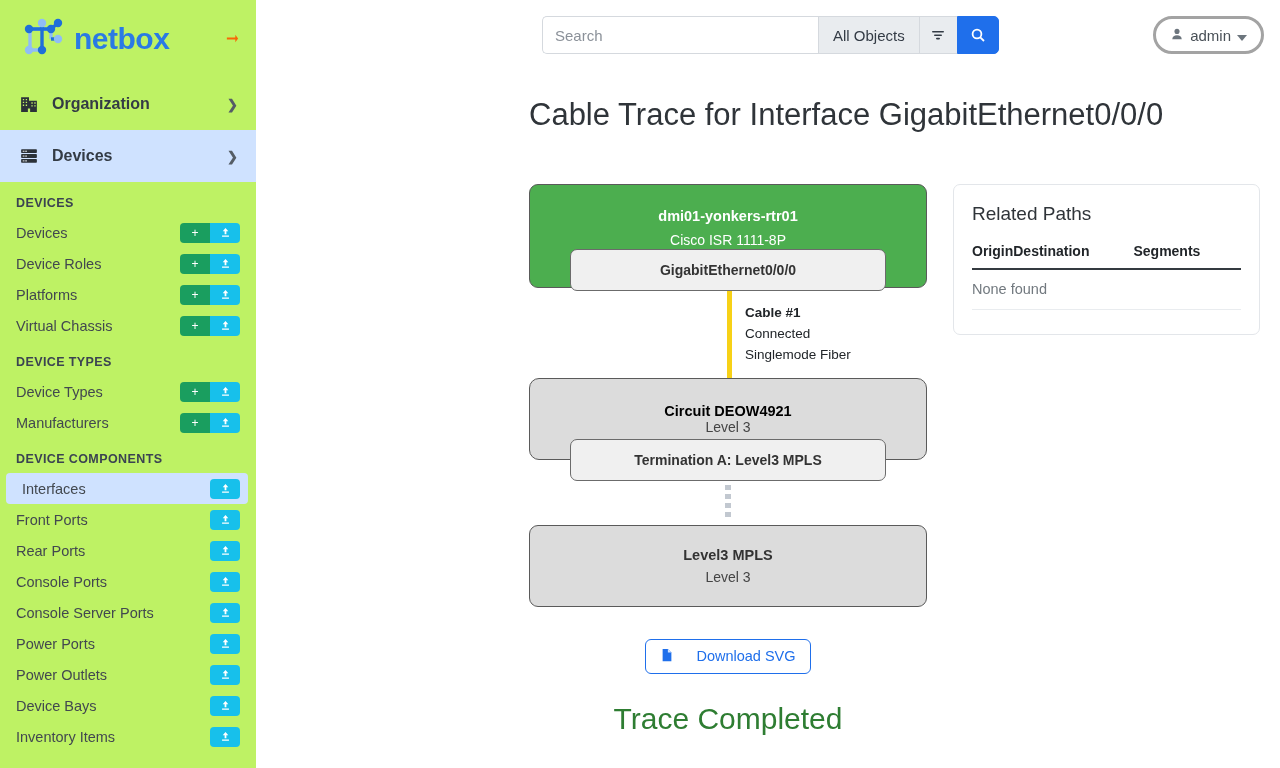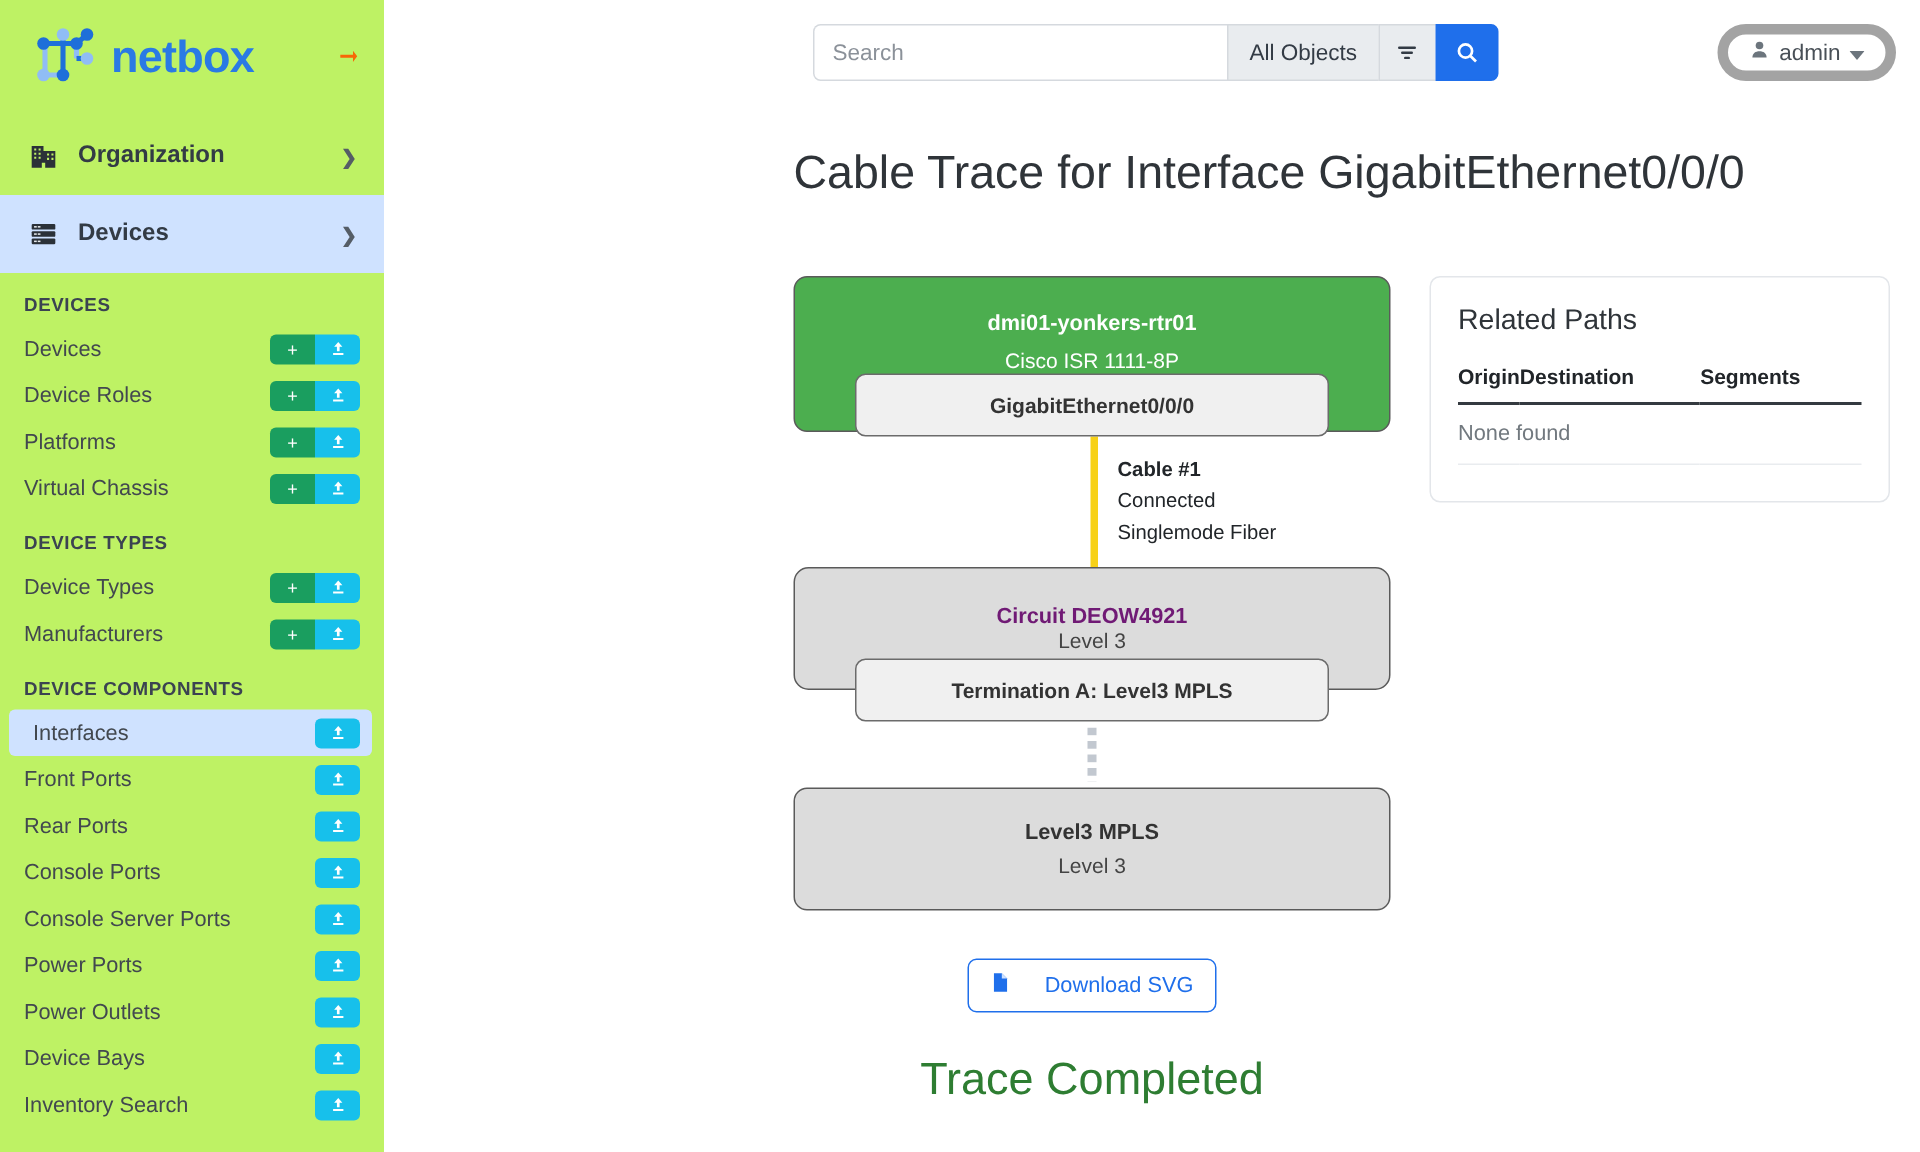--- a/index.html
+++ b/index.html
@@ -98,21 +98,21 @@
   }
   .go-btn {
     display: flex; align-items: center; justify-content: center;
     width: 42px; background: #1f6feb;
     border: 1px solid #1f6feb; border-radius: 0 5px 5px 0;
     cursor: pointer; color: #fff;
   }
   .userbtn {
     display: flex; align-items: center; gap: 6px;
     height: 38px; padding: 0 14px;
-    border: 7px solid #a3a3a3; border-radius: 19px;
+    border: 3px solid #a3a3a3; border-radius: 19px;
     font-size: 15px; color: #495057; cursor: pointer; background: #fff;
     margin-left: auto;
   }
 
   .page-title {
     font-size: 31px; font-weight: 400; color: #2f3439;
     padding: 6px 0 0 273px;
   }
 
   .content { display: flex; padding: 30px 20px 0 273px; gap: 26px; }
@@ -147,21 +147,21 @@
   .cable-label .c2, .cable-label .c3 { font-size: 13.5px; color: #212529; margin-bottom: 6px; }
 
   .circuit-block { position: relative; margin-top: -4px; }
   .circuit-box {
     background: #dcdcdc; border: 1px solid #5a5a5a; border-radius: 10px;
     height: 82px; width: 398px;
     display: flex; flex-direction: column; align-items: center; justify-content: center;
     position: relative; z-index: 1;
     margin-top: -21px;
   }
-  .circuit-box .t1 { font-size: 14.5px; font-weight: 700; color: #701a75; margin-bottom: 0; }
+  .circuit-box .t1 { font-size: 14.5px; font-weight: 700; color: #000000; margin-bottom: 0; }
   .circuit-box .t2 { font-size: 14px; color: #444; }
   .term-a { margin-top: -21px; }
 
   .dash-conn {
     width: 6px; height: 36px; margin: 4px auto 0 auto;
     background-image: linear-gradient(#c2c8d0 5px, transparent 5px);
     background-size: 6px 9px;
   }
 
   .node-net {
@@ -415,21 +415,21 @@
       <span class="lbl">Device Bays</span>
       <span class="btn-group">
         <span class="mini-btn mini-imp solo">
           <svg viewBox="0 0 16 16" width="11" height="11" fill="#fff">
               <path d="M8 1.5 12 6H9.3v4.4H6.7V6H4zM3 12.2h10v1.9H3z"></path>
             </svg>
         </span>
       </span>
     </div>
     <div class="nav-item">
-      <span class="lbl">Inventory Search</span>
+      <span class="lbl">Inventory Items</span>
       <span class="btn-group">
         <span class="mini-btn mini-imp solo">
           <svg viewBox="0 0 16 16" width="11" height="11" fill="#fff">
               <path d="M8 1.5 12 6H9.3v4.4H6.7V6H4zM3 12.2h10v1.9H3z"></path>
             </svg>
         </span>
       </span>
     </div>
   </aside>
 

